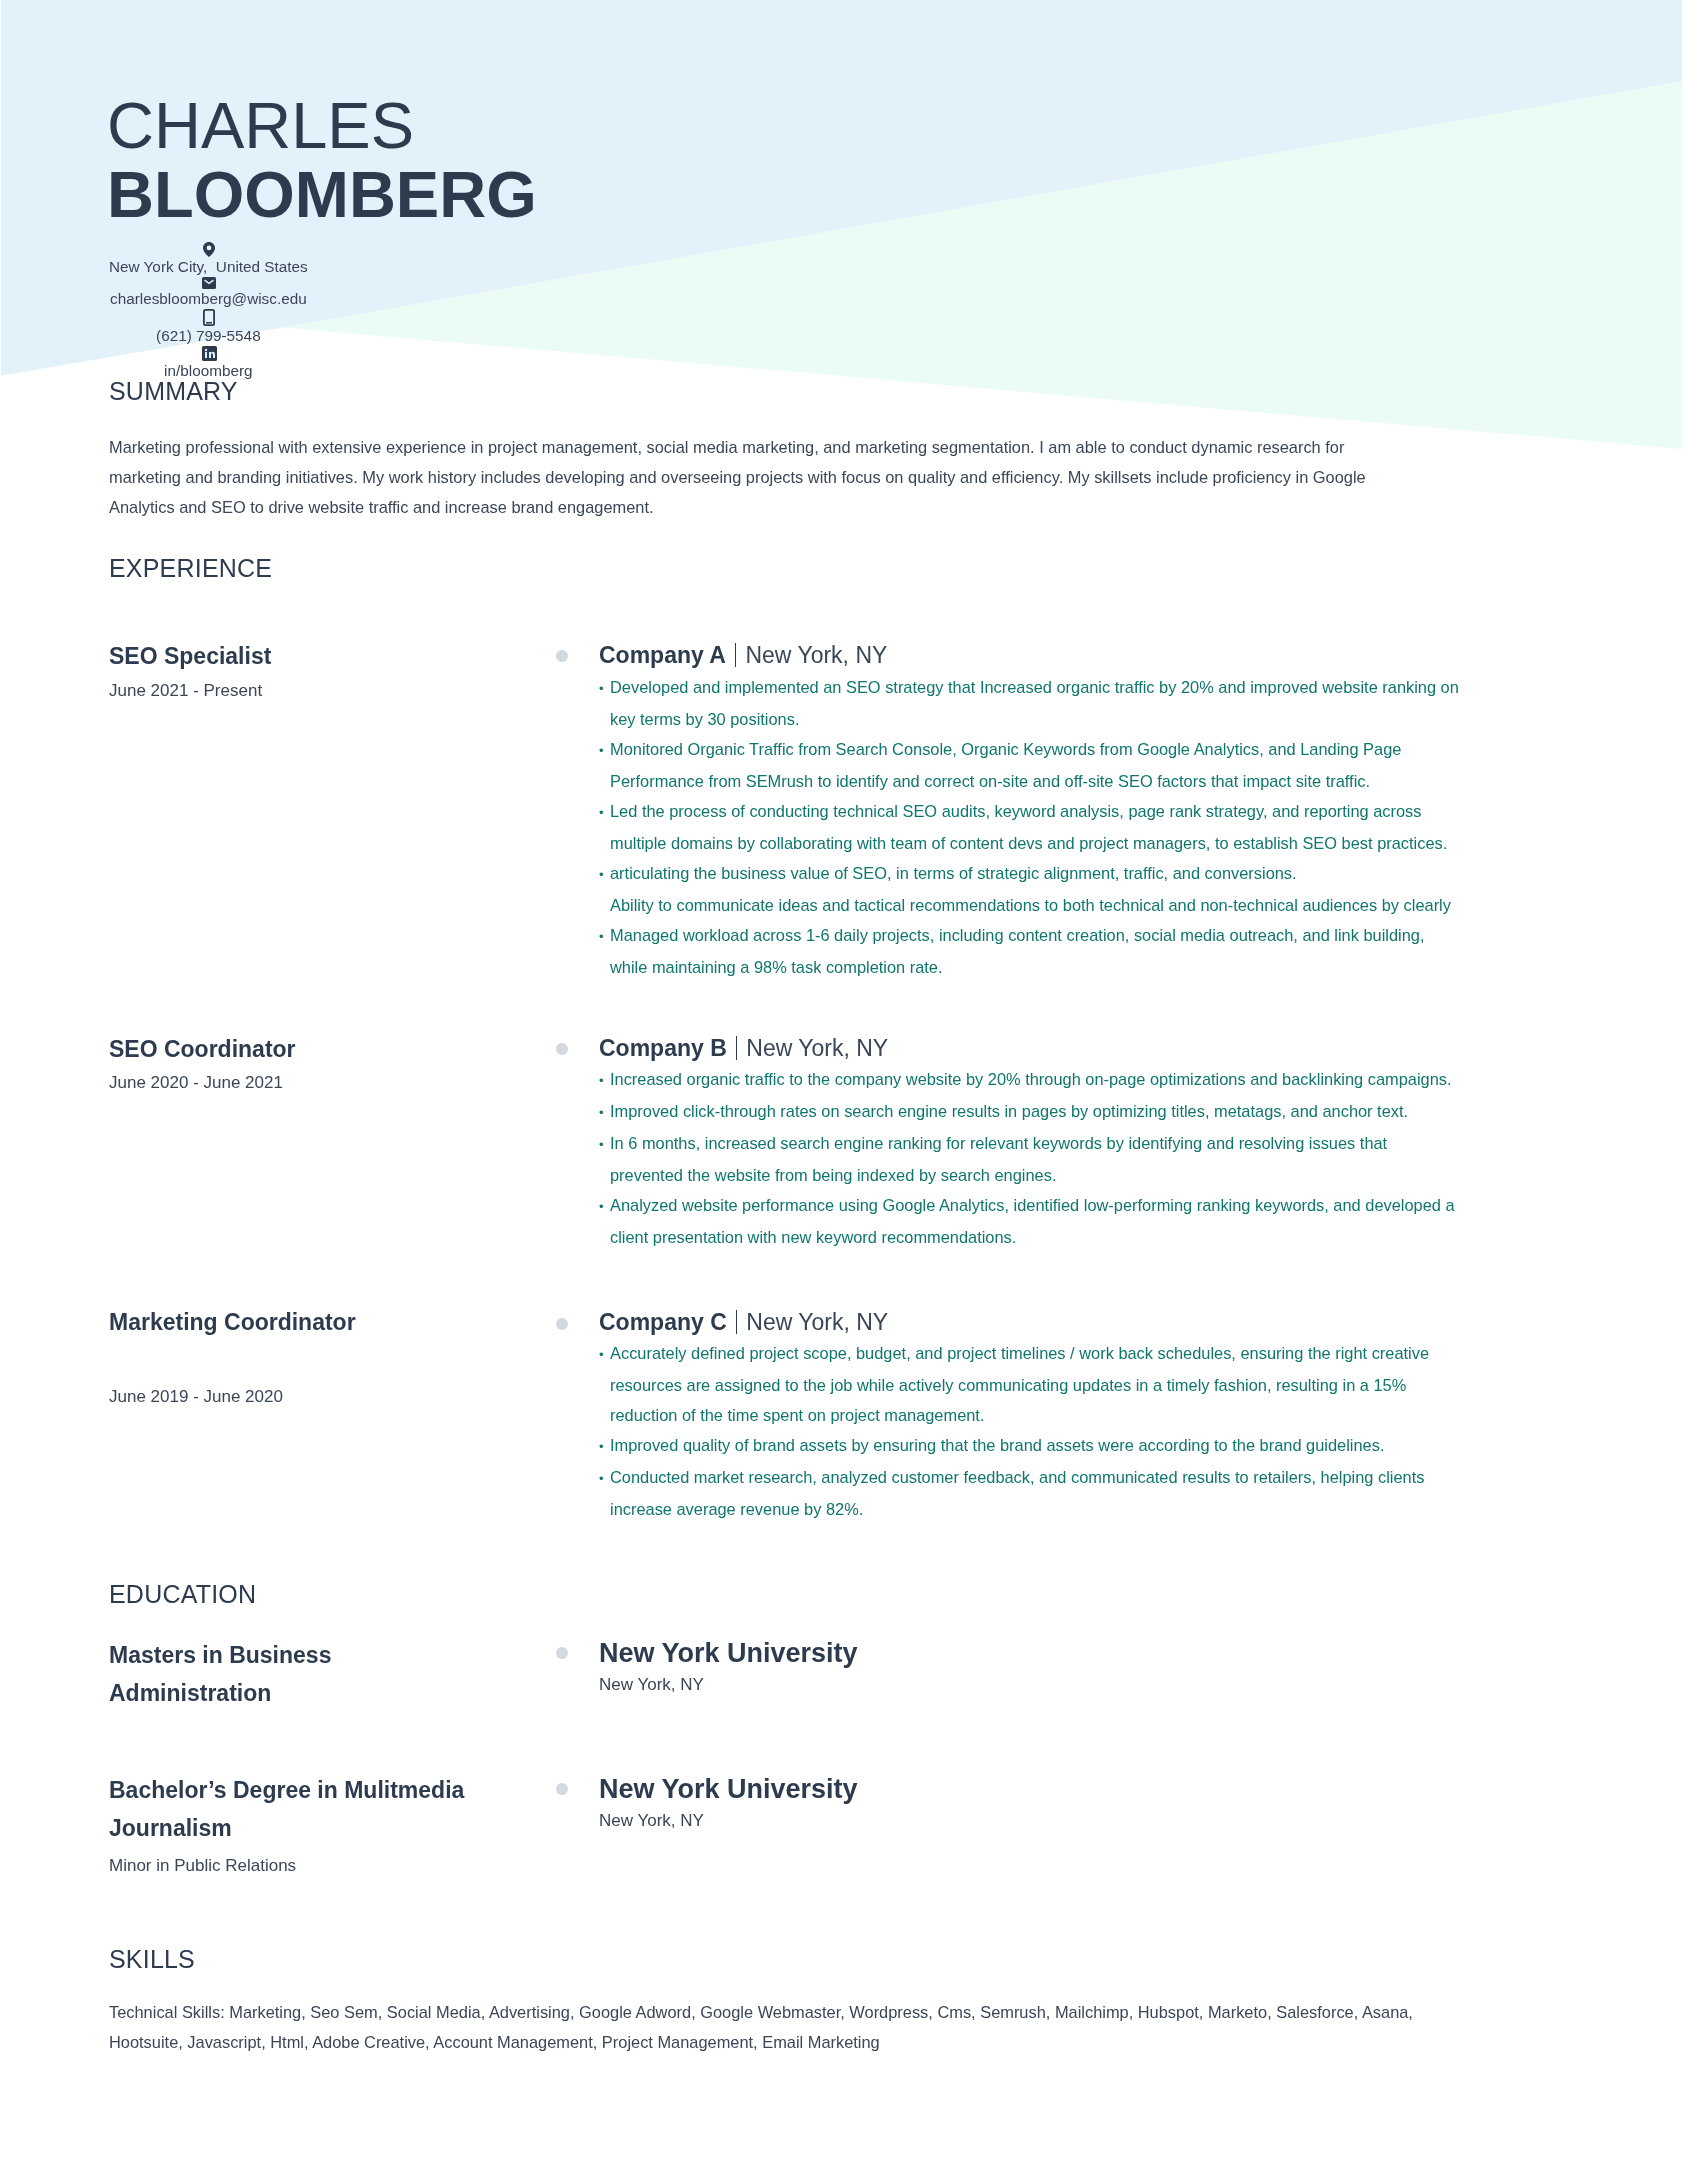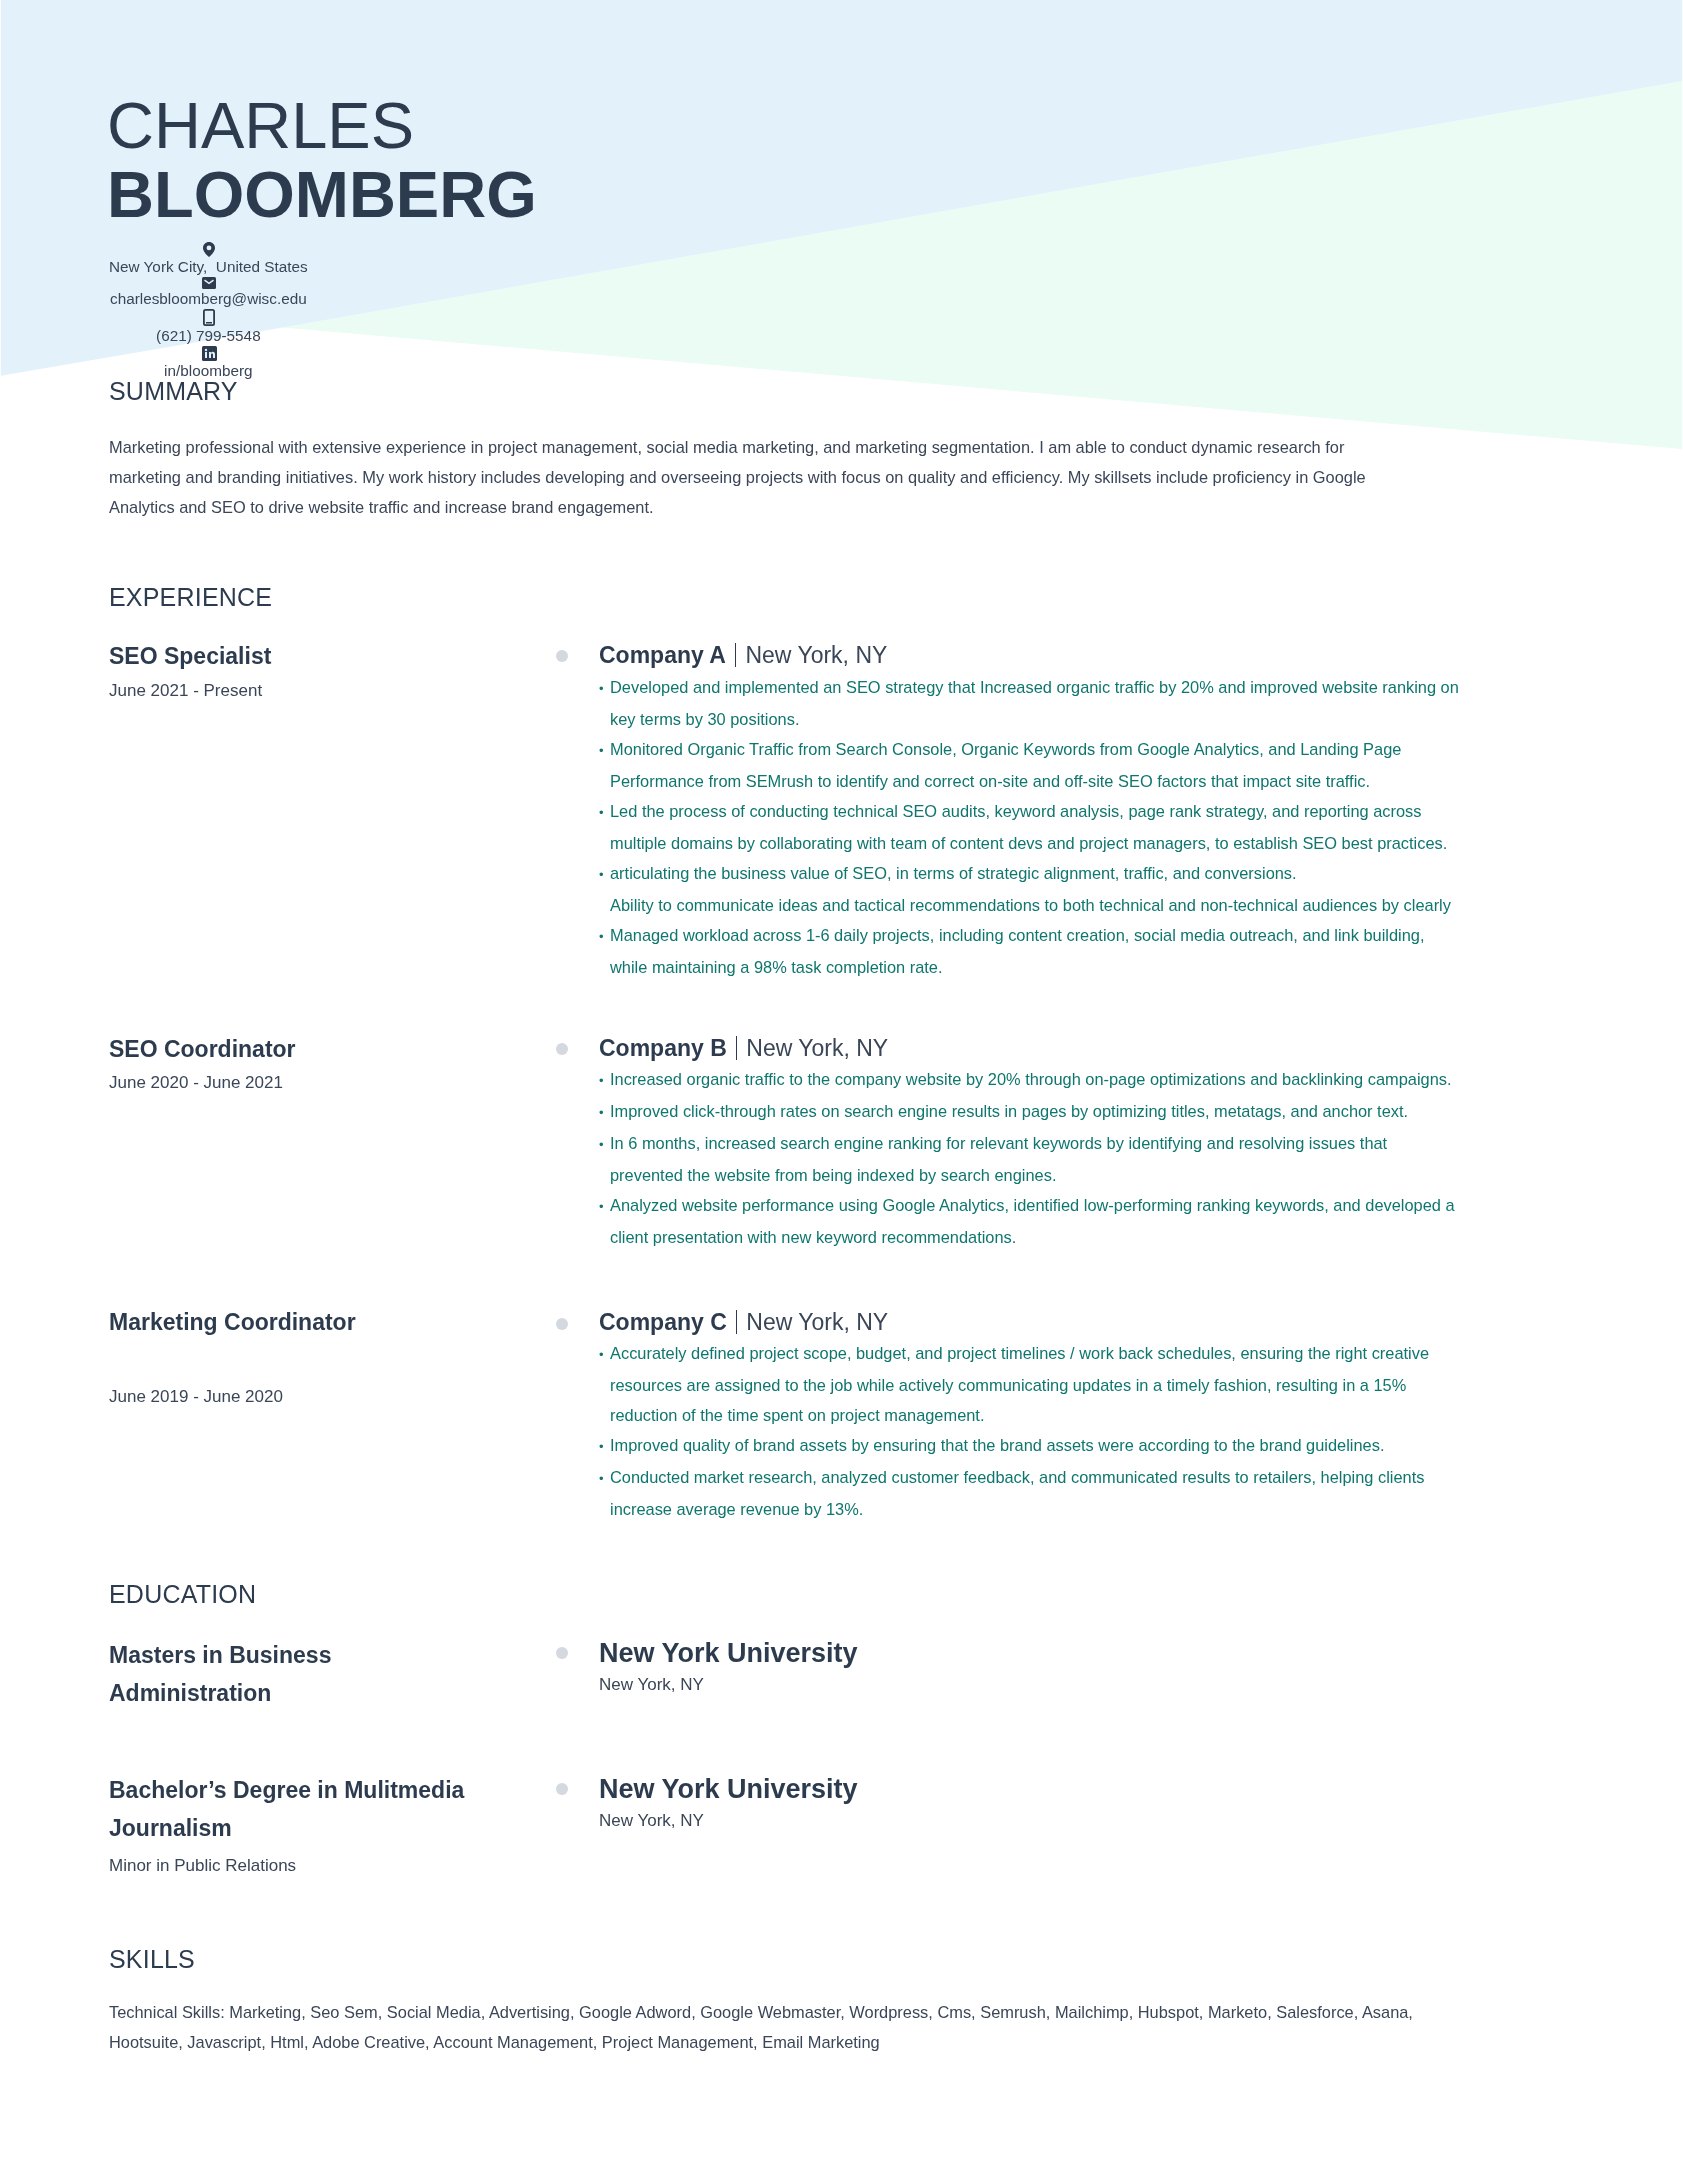--- a/index.html
+++ b/index.html
@@ -79,21 +79,21 @@
   <span class="ct">in/bloomberg</span>
 </div>
 
 <div class="abs h2" style="top:377px;">SUMMARY</div>
 <div class="abs body-text summary">
   <div>Marketing professional with extensive experience in project management, social media marketing, and marketing segmentation. I am able to conduct dynamic research for</div>
   <div>marketing and branding initiatives. My work history includes developing and overseeing projects with focus on quality and efficiency. My skillsets include proficiency in Google</div>
   <div>Analytics and SEO to drive website traffic and increase brand engagement.</div>
 </div>
 
-<div class="abs h2" style="top:583px;text-align:right;">EXPERIENCE</div>
+<div class="abs h2" style="top:554px;text-align:right;">EXPERIENCE</div>
 
 <div class="abs left-title" style="top:637px;">SEO Specialist</div>
 <div class="abs left-sub" style="top:681px;">June 2021 - Present</div>
 <div class="abs dot" style="top:650px;"></div>
 <div class="abs right-head" style="top:640px;">
   <span class="co">Company A</span><span class="sep"></span><span class="loc">New York, NY</span>
 </div>
 <div class="abs bullets" style="top:672px;">
   <div class="bullet">
       <span class="ln">Developed and implemented an SEO strategy that Increased organic traffic by 20% and improved website ranking on</span>
@@ -150,21 +150,21 @@
   <div class="bullet">
       <span class="ln">Accurately defined project scope, budget, and project timelines / work back schedules, ensuring the right creative</span>
       <span class="ln">resources are assigned to the job while actively communicating updates in a timely fashion, resulting in a 15%</span>
       <span class="ln">reduction of the time spent on project management.</span>
     </div>
   <div class="bullet">
       <span class="ln">Improved quality of brand assets by ensuring that the brand assets were according to the brand guidelines.</span>
     </div>
   <div class="bullet">
       <span class="ln">Conducted market research, analyzed customer feedback, and communicated results to retailers, helping clients</span>
-      <span class="ln">increase average revenue by 13%.</span>
+      <span class="ln">increase average revenue by 82%.</span>
     </div>
 </div>
 
 <div class="abs h2" style="top:1580px;">EDUCATION</div>
 
 <div class="abs left-title" style="top:1636px;">
   <div>Masters in Business</div>
   <div>Administration</div>
 </div>
 <div class="abs dot" style="top:1647px;"></div>

